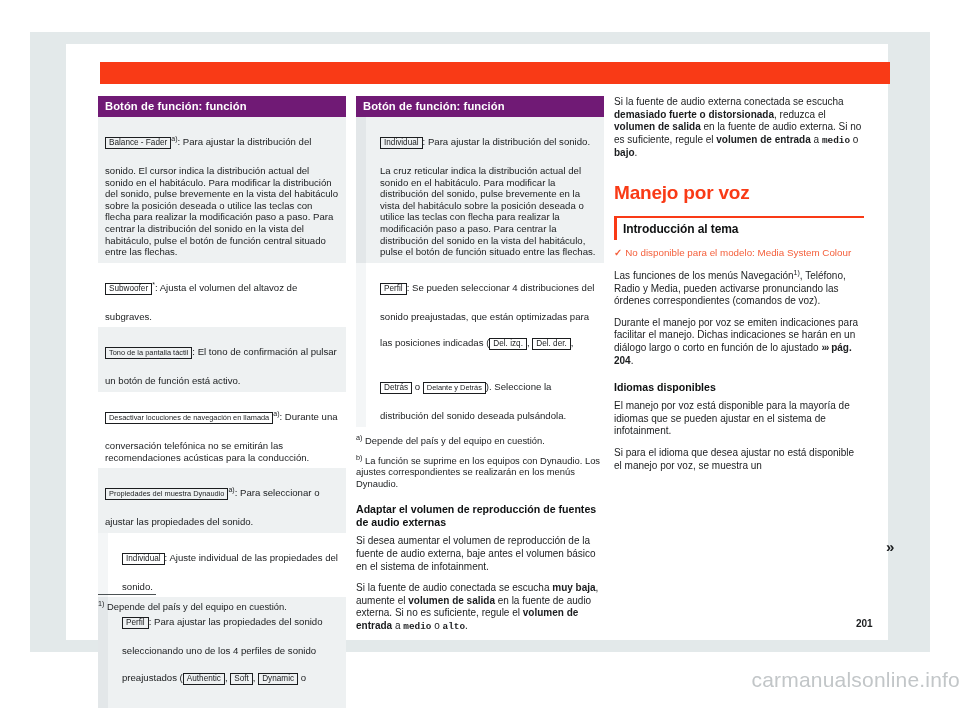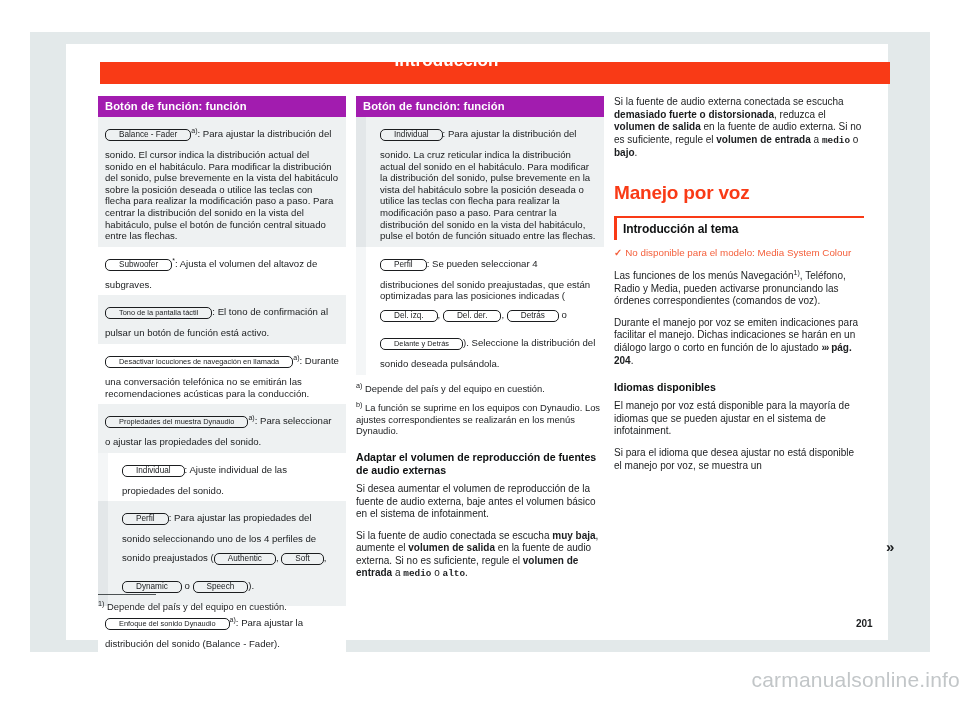--- a/index.html
+++ b/index.html
@@ -35,45 +35,45 @@
 
   
   #header-bar {
     position: absolute;
     left: 100px; top: 62px;
     width: 790px; height: 22px;
     background: #f93a16;
   }
   #header-title {
     position: absolute;
-    left: 100px; top: 50px;
+    left: 100px; top: 78px;
     width: 693px; height: 27px;
     color: #ffffff;
-    font-size: 17px;
+    font-size: 13px;
     font-weight: bold;
     line-height: 22px;
     text-align: center;
     letter-spacing: .1px;
   }
 
   
   .col {
     position: absolute;
     top: 96px;
   }
   #col1 { left: 98px;  width: 248px; }
   #col2 { left: 356px; width: 248px; }
   #col3 { left: 614px; width: 250px; }
 
   
   .fn-table {
     width: 100%;
   }
   .fn-head {
-    background: #a21caf;
+    background: #701a75;
     color: #ffffff;
     font-size: 11.2px;
     font-weight: bold;
     padding: 4px 7px 5px 7px;
     letter-spacing: .1px;
   }
   .fn-row {
     font-size: 9.6px;
     line-height: 11.6px;
     color: #1b1d1f;
@@ -92,27 +92,27 @@
     left: 0; top: 0; bottom: 0;
     width: 10px;
     background: #e3e7e9;
   }
   .fn-row.indent.plain::before { background: #f4f6f7; }
 
   
   .key {
     display: inline-block;
     border: 1px solid #1b1d1f;
-    border-radius: 5px;
-    padding: 0px 13px;
+    border-radius: 0;
+    padding: 0px 3px;
     font-size: 8.2px;
     line-height: 10px;
     white-space: nowrap;
     vertical-align: baseline;
-    margin: 8px 0px;
+    margin: 16px 0px;
   }
   .key.wide { font-size: 7.4px; }
   sup.fnref {
     font-size: 7px;
     vertical-align: super;
     line-height: 0;
   }
 
   
   p.body {

